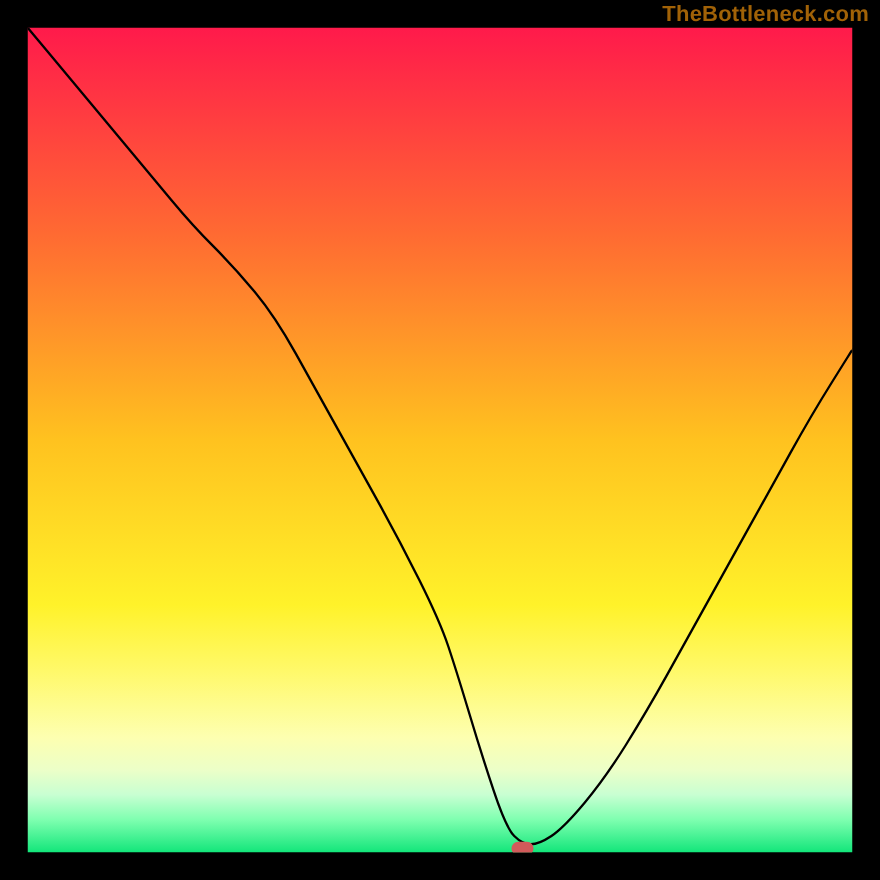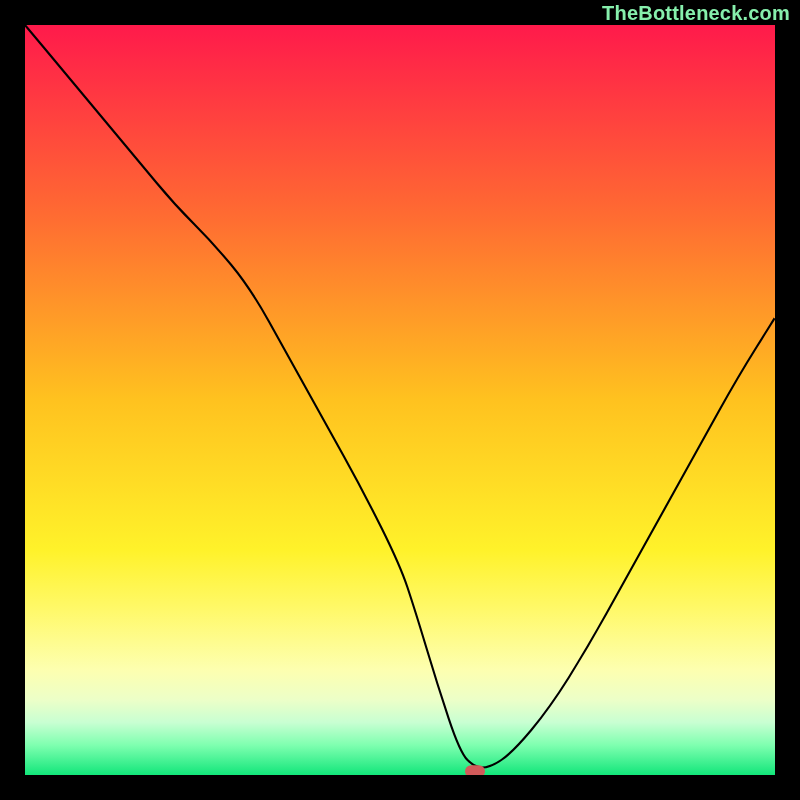--- a/index.html
+++ b/index.html
@@ -16,21 +16,21 @@
     height: 800px;
     background: #000;
   }
   .watermark {
     position: absolute;
     top: 2px;
     right: 10px;
     font-family: Arial, Helvetica, sans-serif;
     font-size: 20px;
     font-weight: 600;
-    color: #86efac;
+    color: #a16207;
     letter-spacing: 0.2px;
     user-select: none;
   }
   .plot {
     position: absolute;
     left: 25px;
     top: 25px;
     width: 750px;
     height: 750px;
   }

